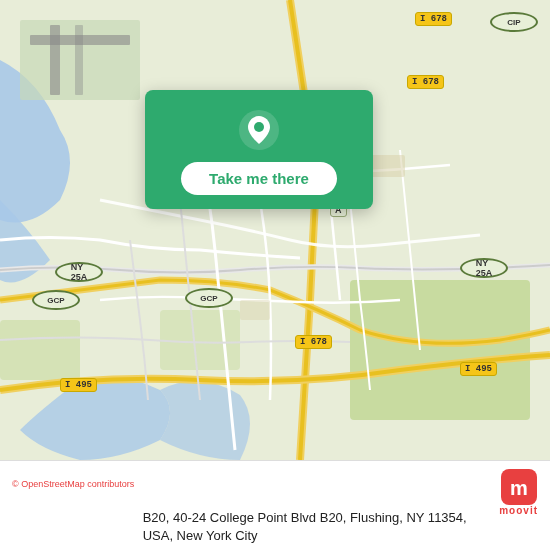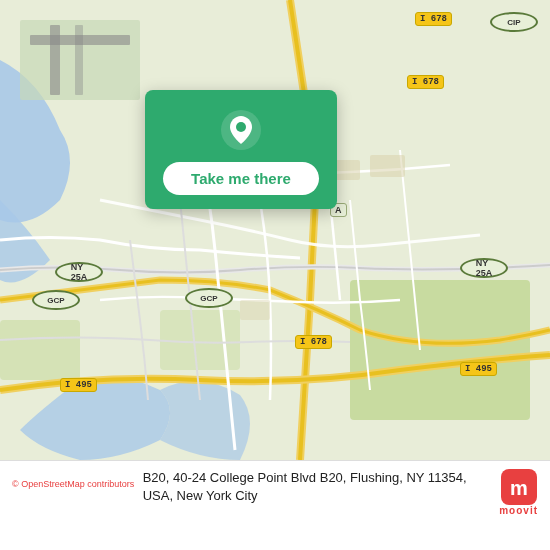--- a/index.html
+++ b/index.html
@@ -26,21 +26,21 @@
       position: absolute;
       top: 0; left: 0;
       width: 100%; height: 100%;
     }
 
     
     #location-card {
       position: absolute;
       top: 90px;
       left: 145px;
-      width: 192px;
+      width: 228px;
       background: #2eaa6e;
       border-radius: 8px;
       display: flex;
       flex-direction: column;
       align-items: center;
       padding: 18px 20px 14px 20px;
       box-shadow: 0 4px 16px rgba(0,0,0,0.25);
       z-index: 10;
     }
 
@@ -83,20 +83,21 @@
       margin-right: 4px;
       margin-top: 10px;
       white-space: nowrap;
     }
 
     #address-text {
       font-size: 13px;
       color: #222;
       line-height: 1.4;
       flex: 1;
+      margin-top: 40px;
     }
 
     #moovit-logo {
       display: flex;
       flex-direction: column;
       align-items: center;
       margin-left: 8px;
     }
 
     #moovit-m {

